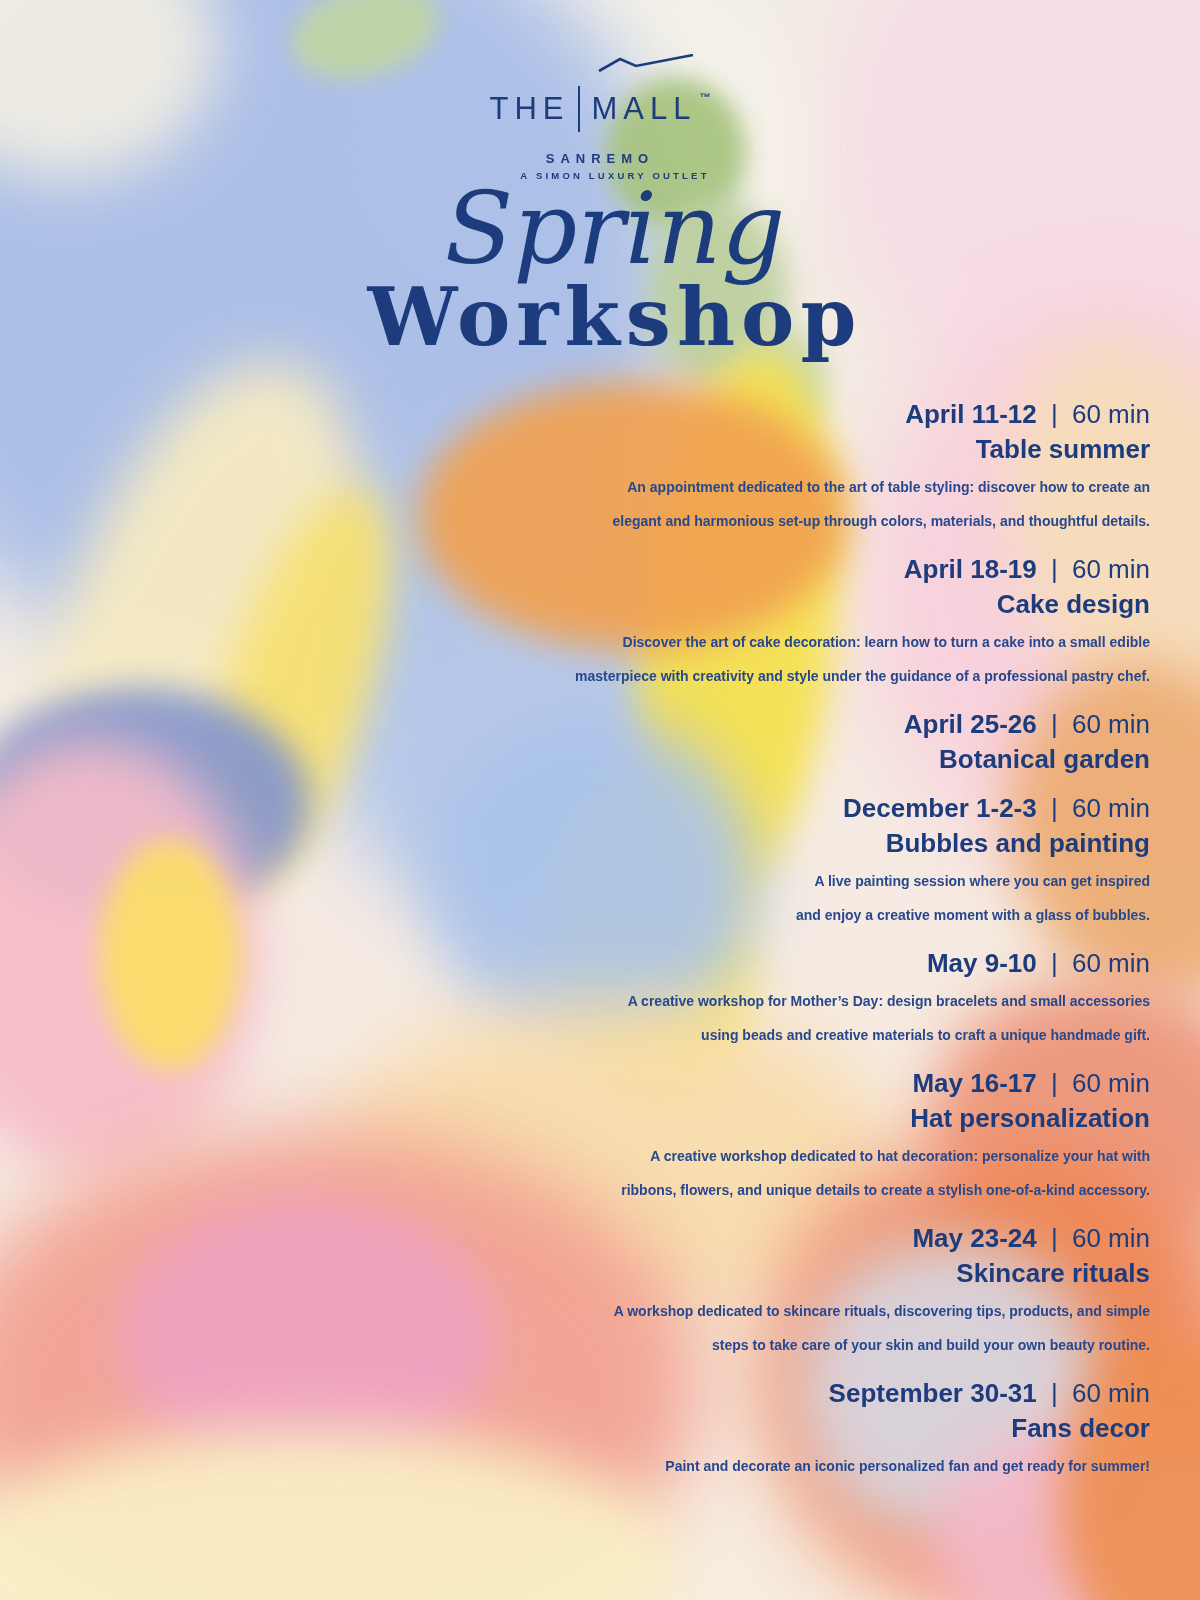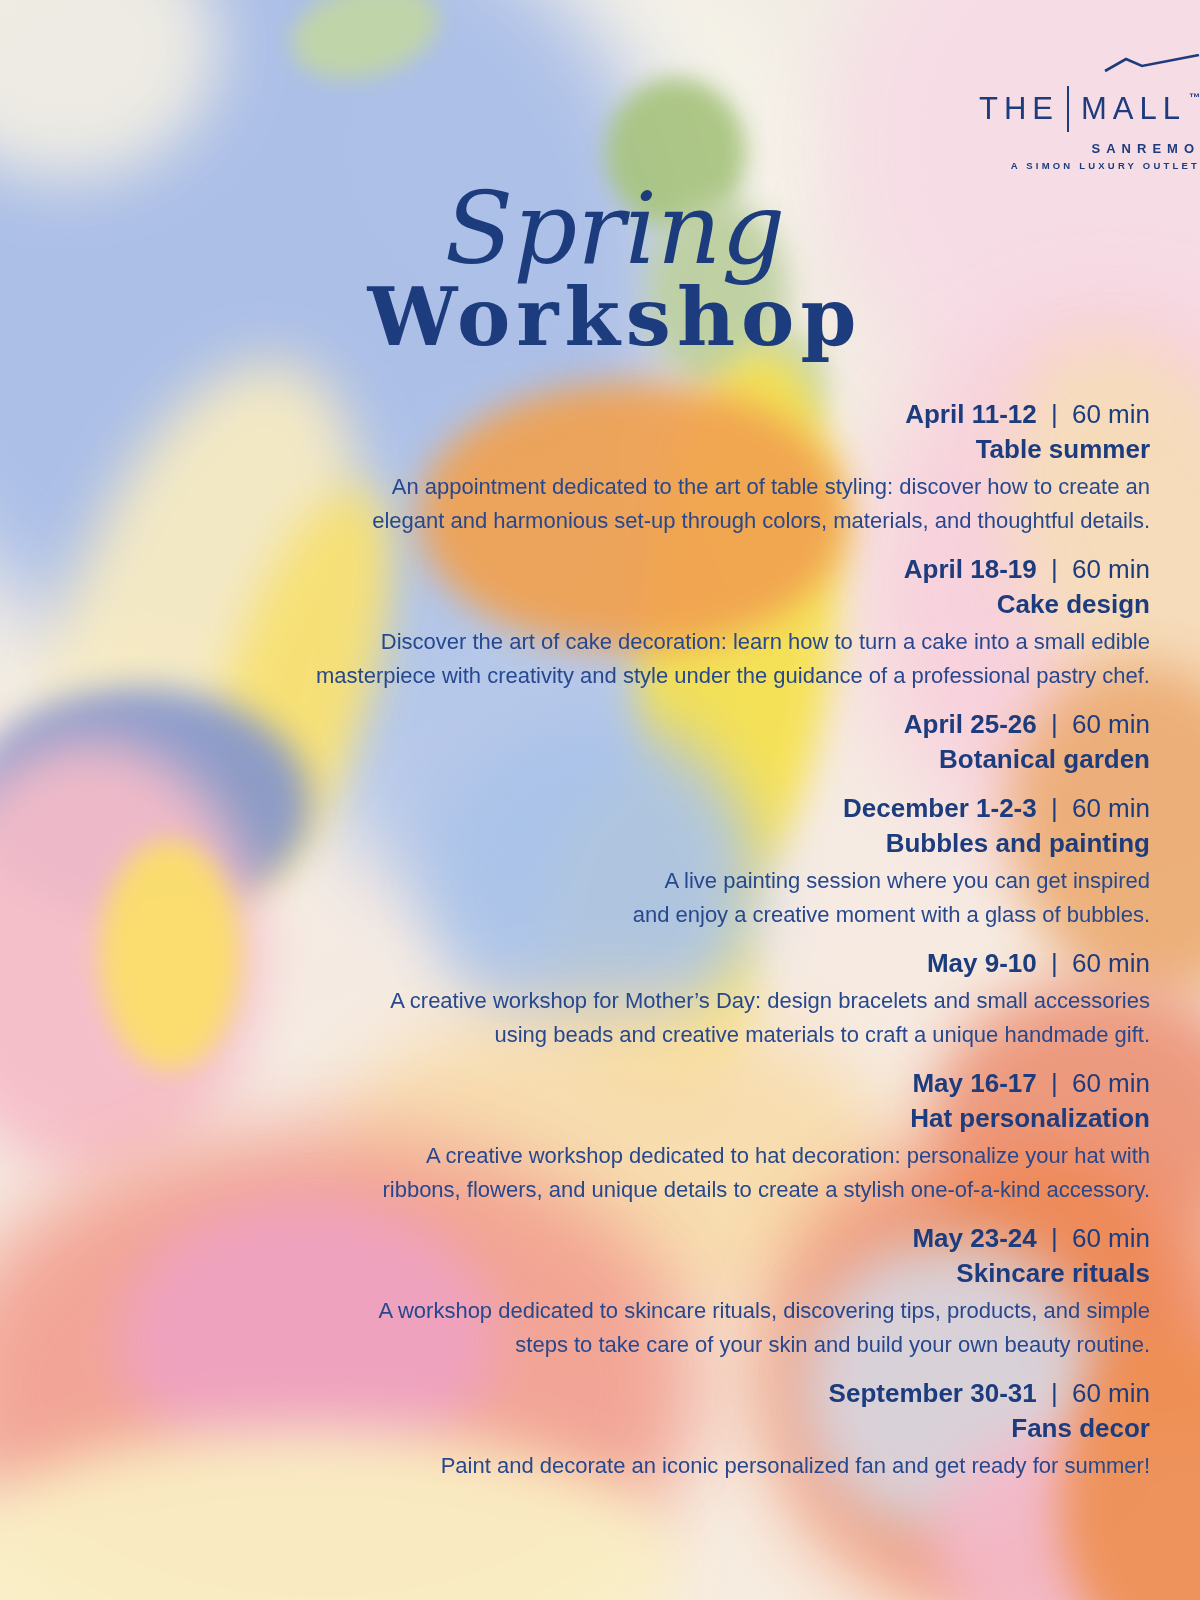--- a/index.html
+++ b/index.html
@@ -48,35 +48,35 @@
   .b-orange-petal  { left: 878px;  top: 1158px;  width: 300px; height: 420px; background:#ee8a58; filter: blur(22px); transform: rotate(10deg); }
   .b-lavender      { left: 798px;  top: 1238px;  width: 300px; height: 300px; background:#d8d7e3; filter: blur(30px); }
   .b-pink-br       { left: 928px;  top: 1418px;  width: 380px; height: 250px; background:#f4bacb; filter: blur(26px); }
   .b-orange-right  { left: 1060px; top: 1338px;  width: 230px; height: 330px; background:#ee9053; filter: blur(22px); }
 
   
   .content { position: absolute; inset: 0; z-index: 5; color: var(--navy, #1d3c7e); }
 
   .logo {
     position: absolute; top: 54px; left: 0; width: 100%;
-    display: flex; flex-direction: column; align-items: flex-end;
+    display: flex; flex-direction: column; align-items: center;
     color: var(--navy, #1d3c7e);
   }
   .logo-zigzag { margin-left: 92px; }
   .brand-name {
     margin-top: 12px;
     display: flex; align-items: center;
     font-size: 31px; font-weight: 500; letter-spacing: 6px;
   }
   .brand-bar {
     width: 2px; height: 46px; background: var(--navy, #1d3c7e);
     margin: 0 12px 0 8px;
   }
   .brand-tm { font-size: 11px; font-weight: 700; margin-left: 3px; transform: translateY(-12px); letter-spacing: 0; }
-  .brand-location { margin-top: 9px; font-size: 13px; font-weight: 700; letter-spacing: 6px; }
+  .brand-location { margin-top: 19px; font-size: 13px; font-weight: 700; letter-spacing: 6px; }
   .brand-tagline  { margin-top: 4px; font-size: 9.5px; font-weight: 700; letter-spacing: 3.2px; margin-left: 30px; }
 
   .title-block {
     position: absolute; top: 176px; left: 15px; width: 100%;
     text-align: center; color: var(--navy, #1d3c7e);
   }
   .title-script {
     font-family: "DejaVu Serif", serif;
     font-style: italic; font-weight: 400;
     font-size: 100px; line-height: 1.05;
@@ -91,22 +91,22 @@
     position: absolute; top: 397px; left: 50px; width: 1100px;
     text-align: right;
   }
   .entry { margin-bottom: 14px; }
   .date-line { font-size: 26px; line-height: 35px; color: var(--navy, #1d3c7e); }
   .date-line .w-date { font-weight: 700; }
   .date-line .w-sep { font-weight: 300; margin: 0 7px; color: var(--navy, #1d3c7e); }
   .date-line .w-duration { font-weight: 400; }
   .entry h2 { font-size: 26px; line-height: 35px; font-weight: 700; color: var(--navy, #1d3c7e); }
   .entry p {
-    margin-top: 3px; font-size: 22px; line-height: 34px;
-    font-weight: 400; color: var(--body-blue, #27488e);
+    margin-top: 3px; font-size: 14px; line-height: 34px;
+    font-weight: 700; color: var(--body-blue, #27488e);
   }
 </style>
 </head>
 <body>
 
 <div class="poster">
 
   <div>
     <i class="blob b-cream-top"></i>
     <i class="blob b-blue-main"></i>

